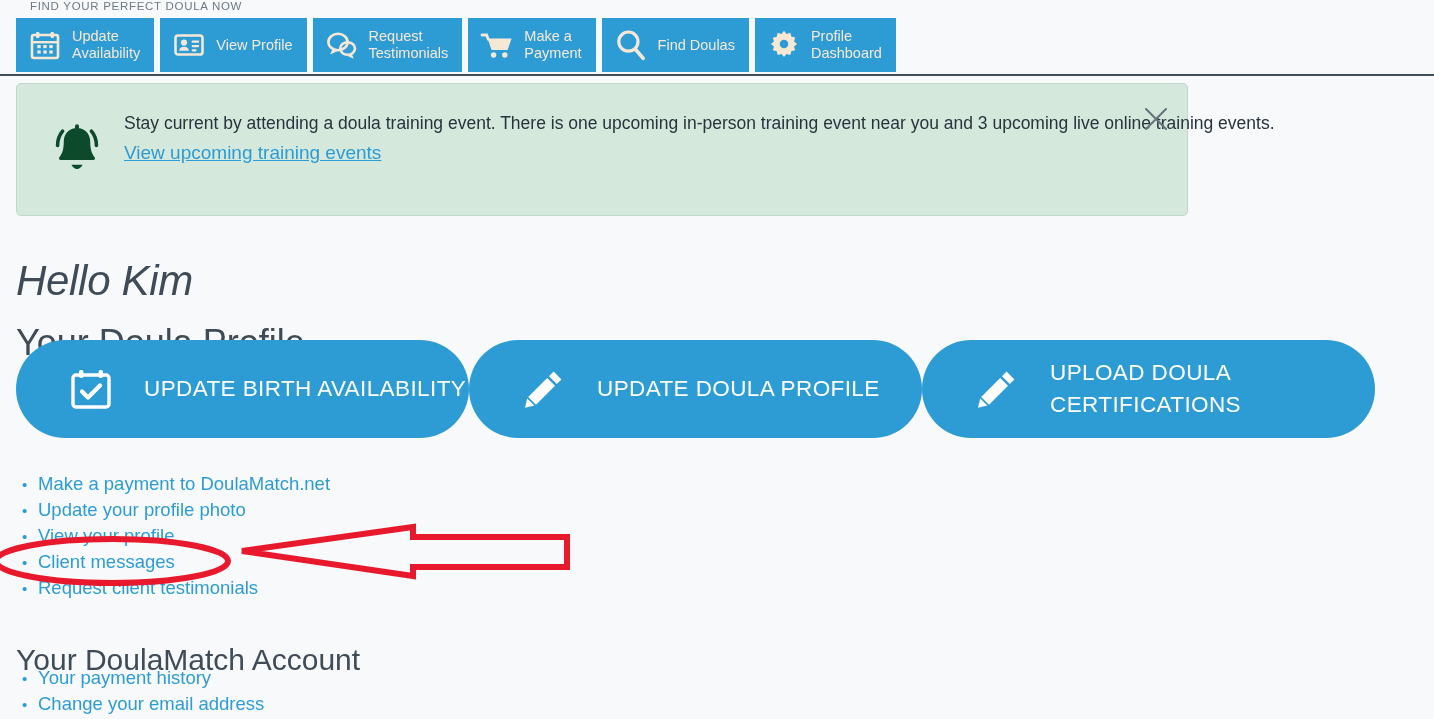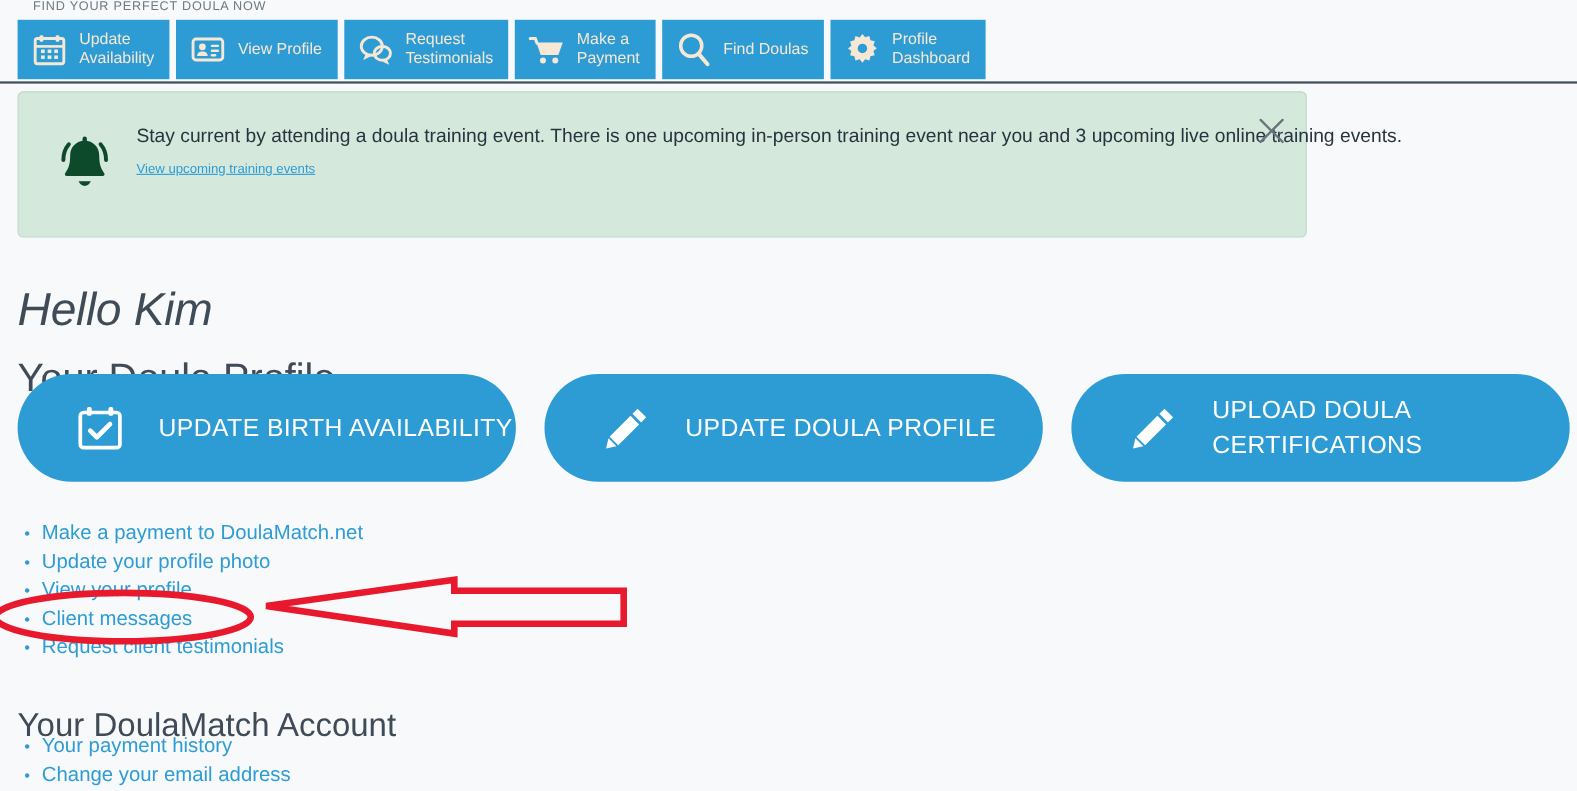--- a/index.html
+++ b/index.html
@@ -86,21 +86,21 @@
     width: 1245px;
     font-size: 17.5px;
     line-height: 28px;
     color: #28343d;
   }
   .banner-link {
     display: inline-block;
     margin-top: 2px;
     color: #2e9cd4;
     text-decoration: underline;
-    font-size: 12px;
+    font-size: 19px;
     cursor: pointer;
   }
   .banner-close {
     position: absolute;
     right: 18px; top: 22px;
     width: 26px; height: 26px;
     color: #6a747c;
     cursor: pointer;
   }
 
@@ -127,21 +127,20 @@
     font-size: 30px;
     font-weight: 400;
     color: #3f4b57;
   }
 
   
   .cta-row {
     position: absolute;
     left: 16px; top: 340px;
     display: flex;
-    gap: 26px;
   }
   .cta {
     width: 453px; height: 98px;
     background: #2e9cd4;
     border-radius: 49px;
     display: flex;
     align-items: center;
     padding-left: 52px;
     box-sizing: border-box;
     cursor: pointer;

